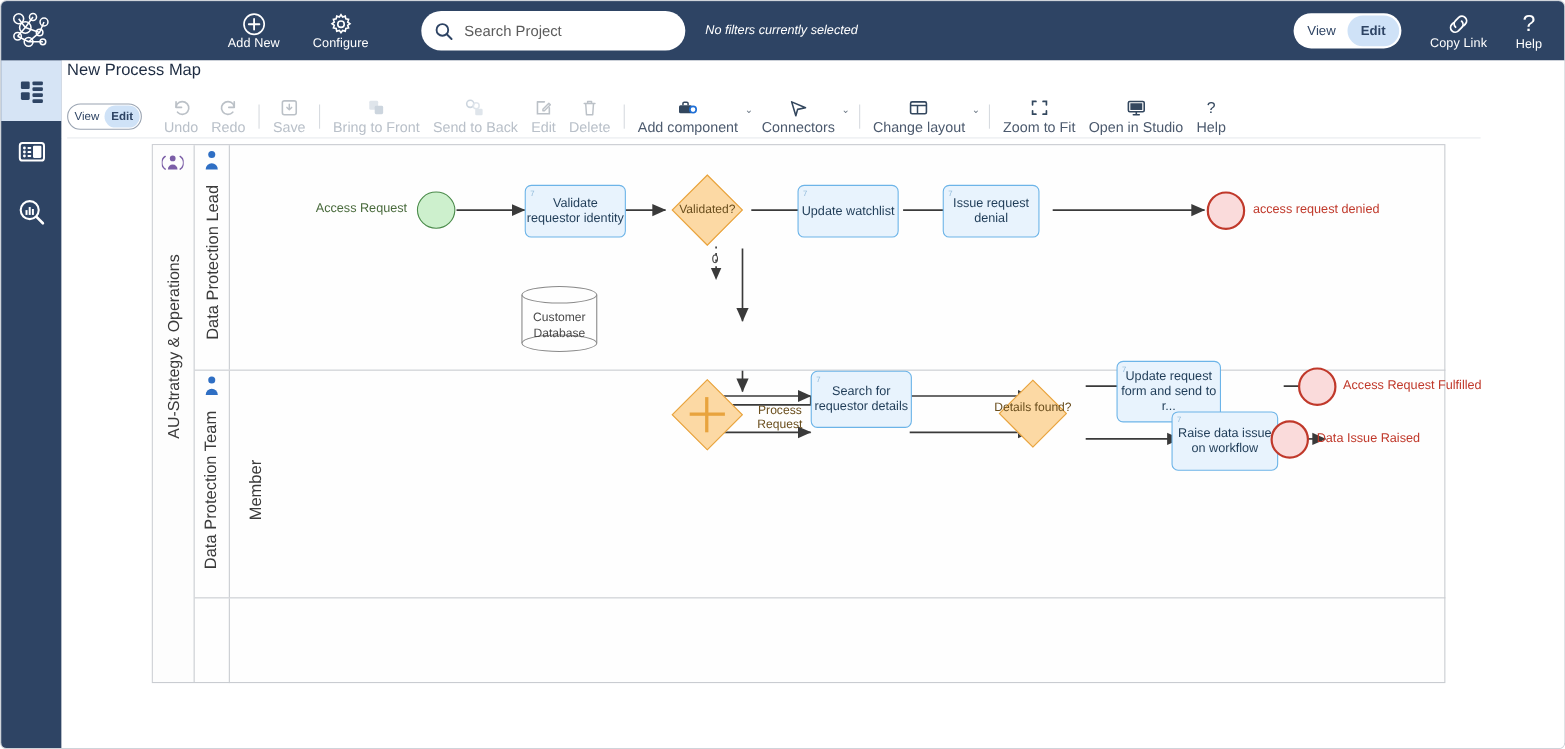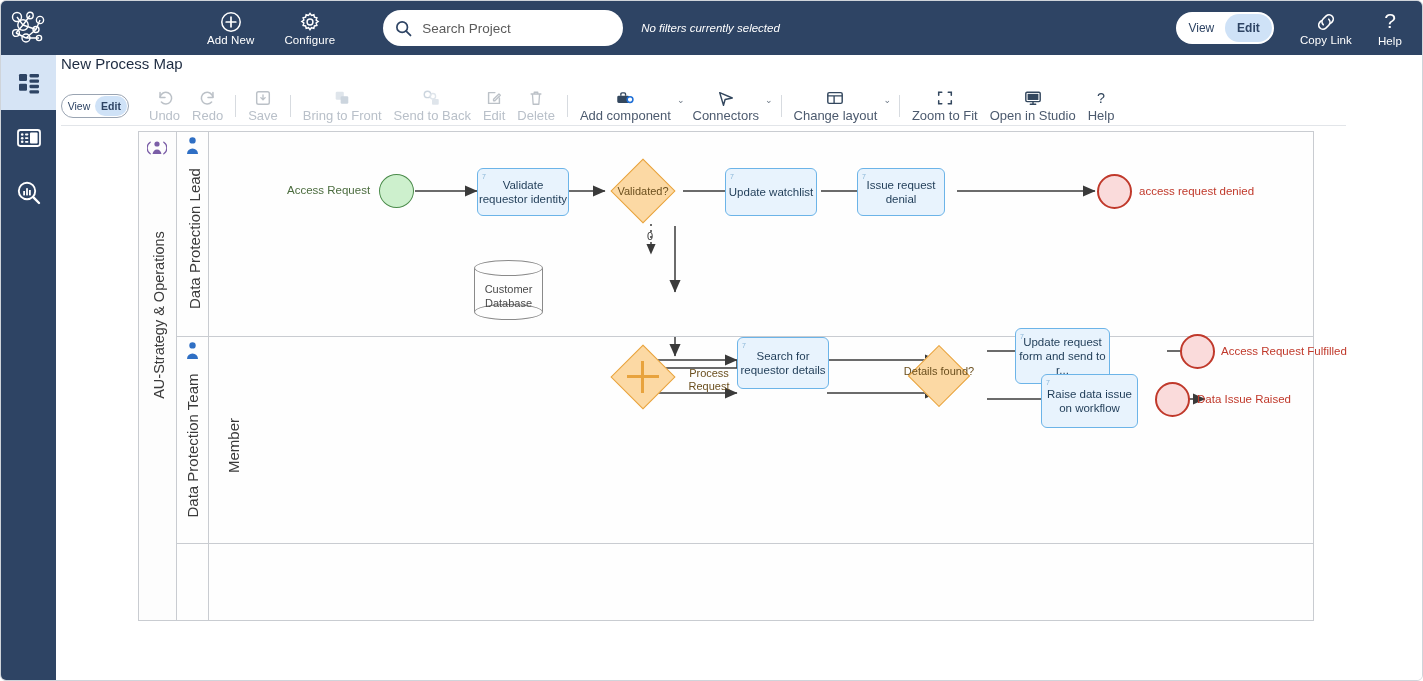--- a/index.html
+++ b/index.html
@@ -587,21 +587,21 @@
 
 
         <div class="diamond" style="left:740px; top:17px; width:44px; height:44px;"></div>
         <div class="diamond-text" style="left:722px; top:28px; width:80px; white-space:normal; line-height:13px;">Details found?</div>
 
         <div class="node" style="left:838px; top:-9px; width:95px; height:56px;">
           <span class="tick">7</span>
           <span>Update request form and send to r...</span>
         </div>
 
-        <div class="node" style="left:864px; top:37px; width:97px; height:54px;">
+        <div class="node" style="left:888px; top:37px; width:97px; height:54px;">
           <span class="tick">7</span>
           <span>Raise data issue on workflow</span>
         </div>
 
         <div class="end-circle" style="left:1003px; top:-3px; width:35px; height:35px;"></div>
         <div class="lbl red" style="left:1044px; top:8px;">Access Request Fulfilled</div>
 
         <div class="end-circle" style="left:978px; top:45px; width:35px; height:35px;"></div>
         <div class="lbl red" style="left:1020px; top:56px;">Data Issue Raised</div>
       </div>

